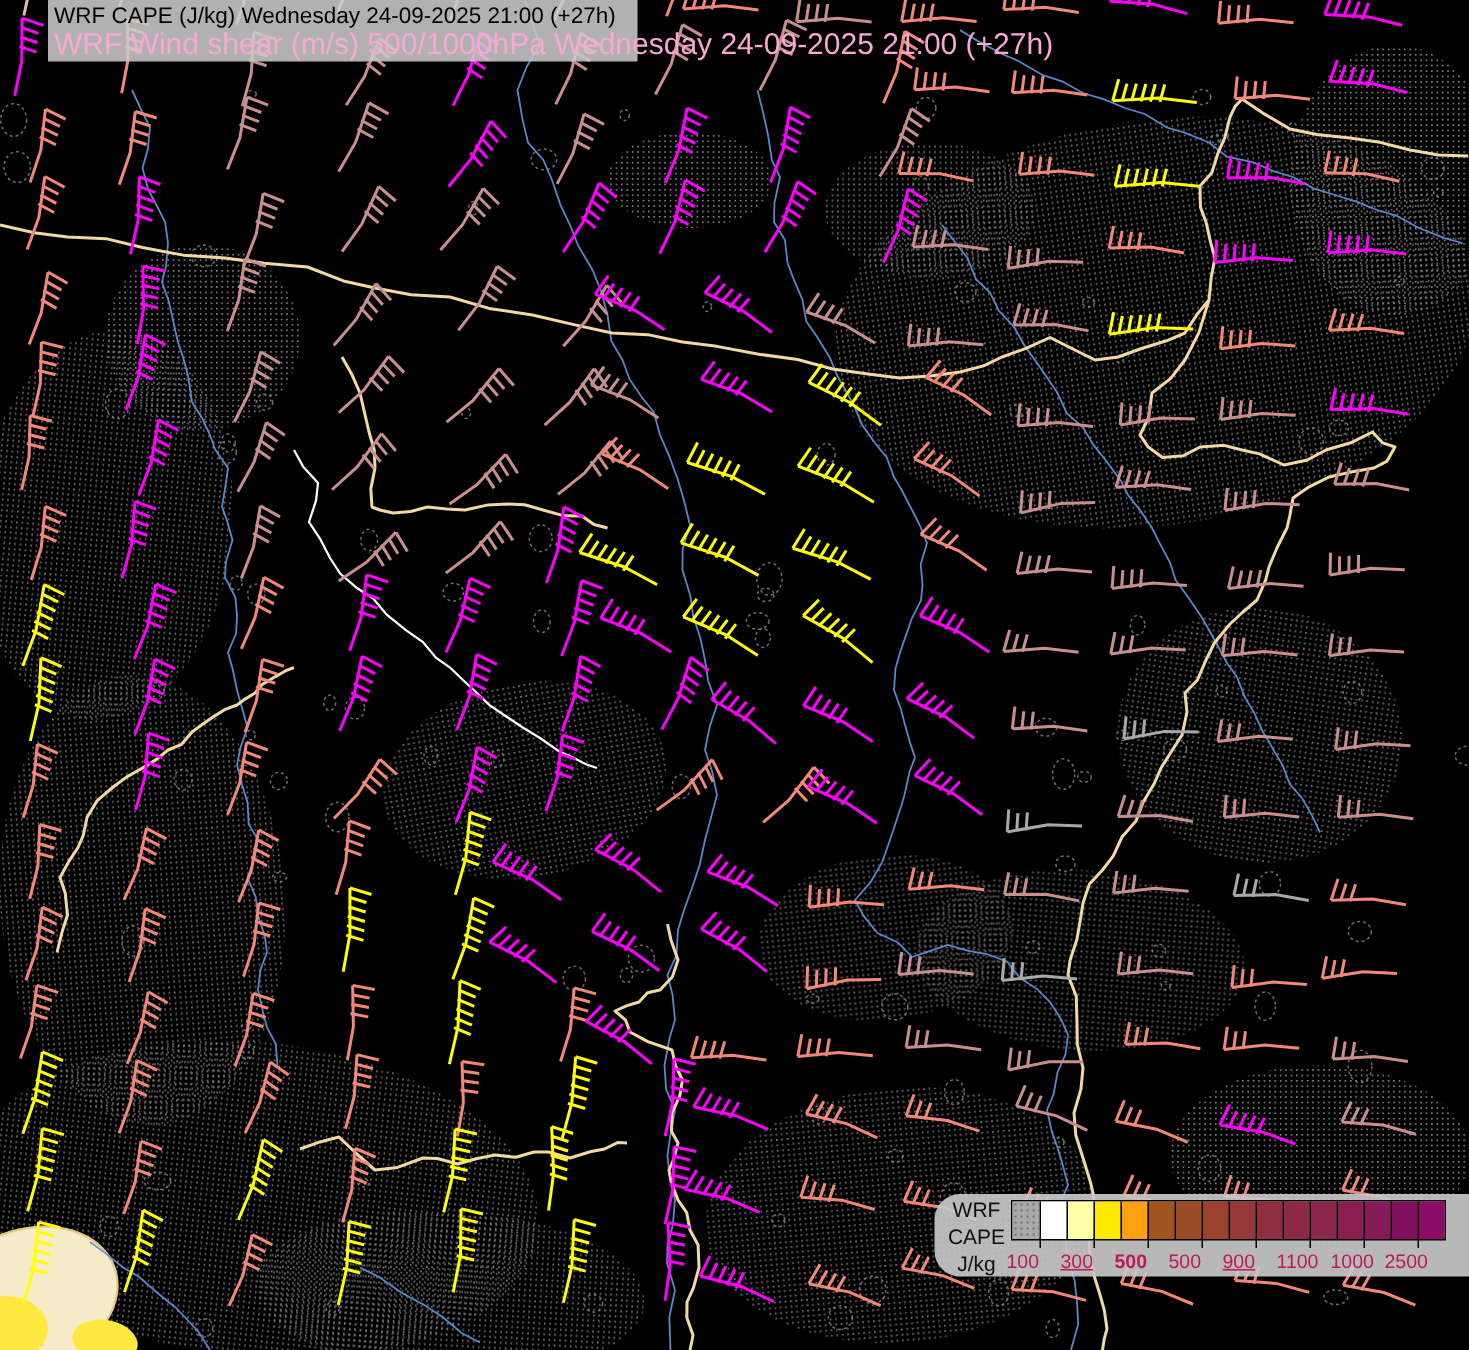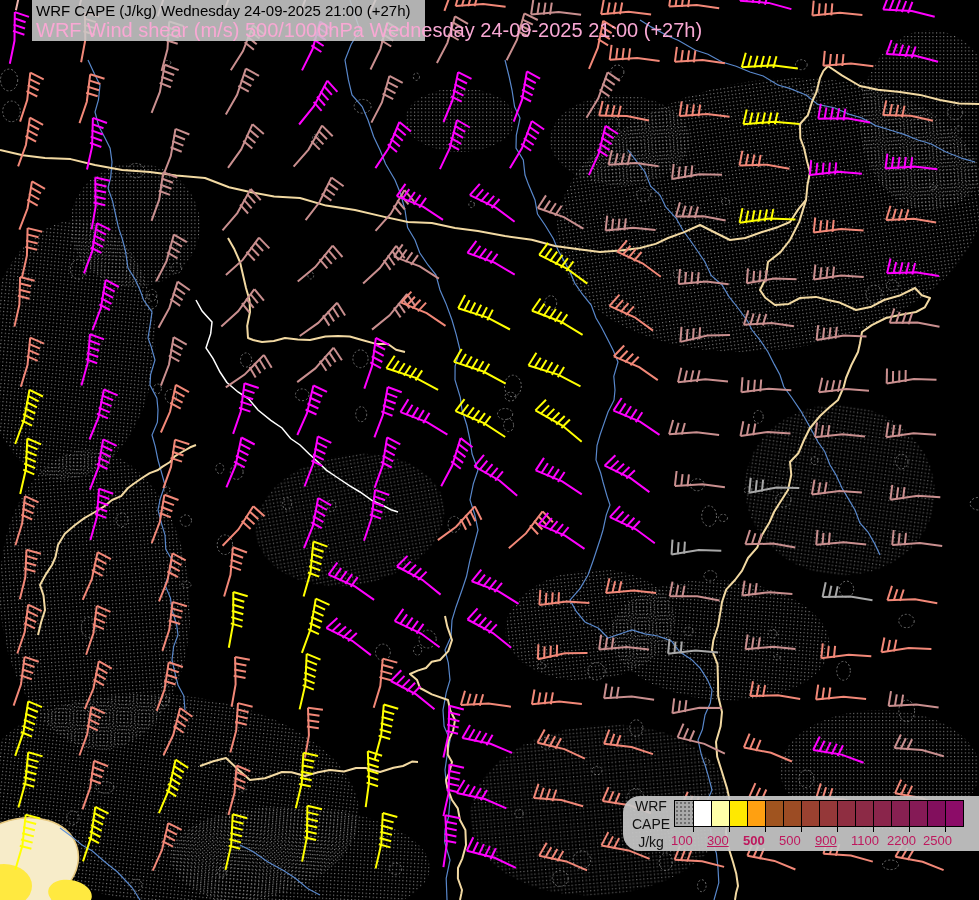--- a/index.html
+++ b/index.html
@@ -1946,17 +1946,17 @@
       <div class="leg-num" style="left: 106px; text-decoration: underline;">300</div>
       <div class="leg-tick" style="left: 142px;"></div>
       <div class="leg-num" style="left: 142px; font-weight: bold;">500</div>
       <div class="leg-tick" style="left: 178px;"></div>
       <div class="leg-num" style="left: 178px;">500</div>
       <div class="leg-tick" style="left: 214px;"></div>
       <div class="leg-num" style="left: 214px; text-decoration: underline;">900</div>
       <div class="leg-tick" style="left: 250px;"></div>
       <div class="leg-num" style="left: 250px;">1100</div>
       <div class="leg-tick" style="left: 286px;"></div>
-      <div class="leg-num" style="left: 286px;">2200</div>
+      <div class="leg-num" style="left: 286px;">1000</div>
       <div class="leg-tick" style="left: 322px;"></div>
       <div class="leg-num" style="left: 322px;">2500</div>
     </div>
 </div>
 
 </body></html>

